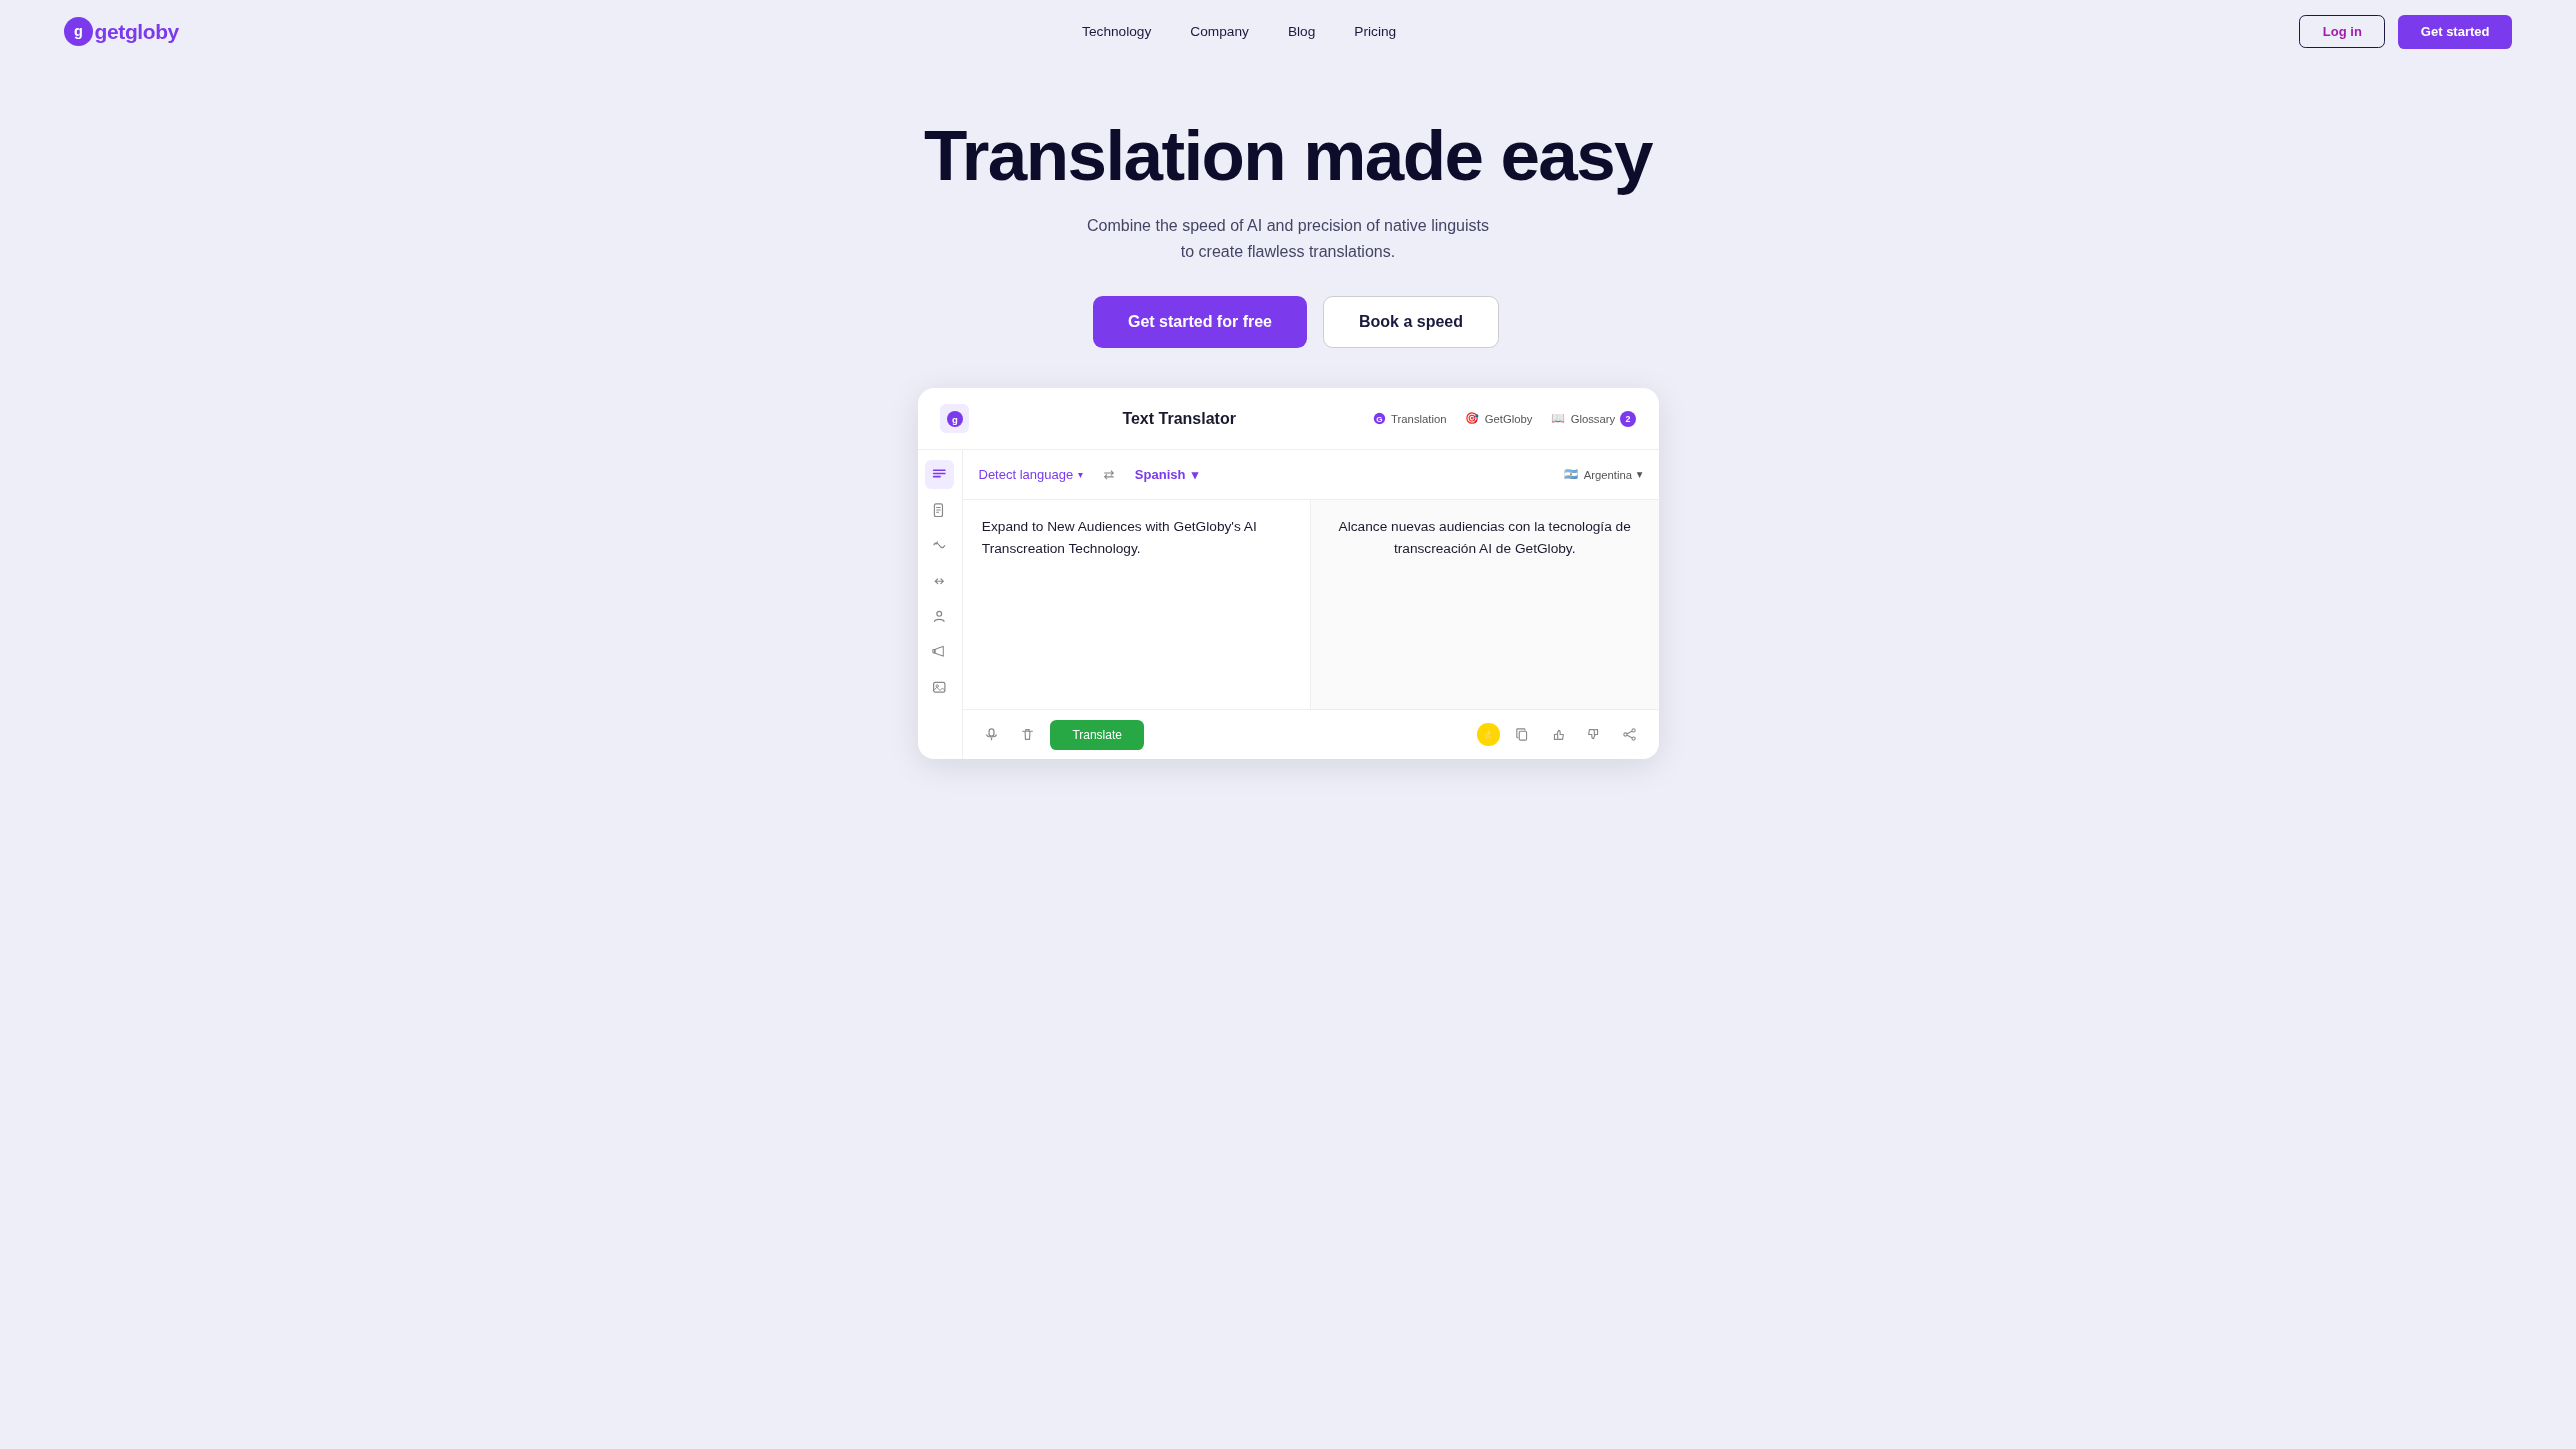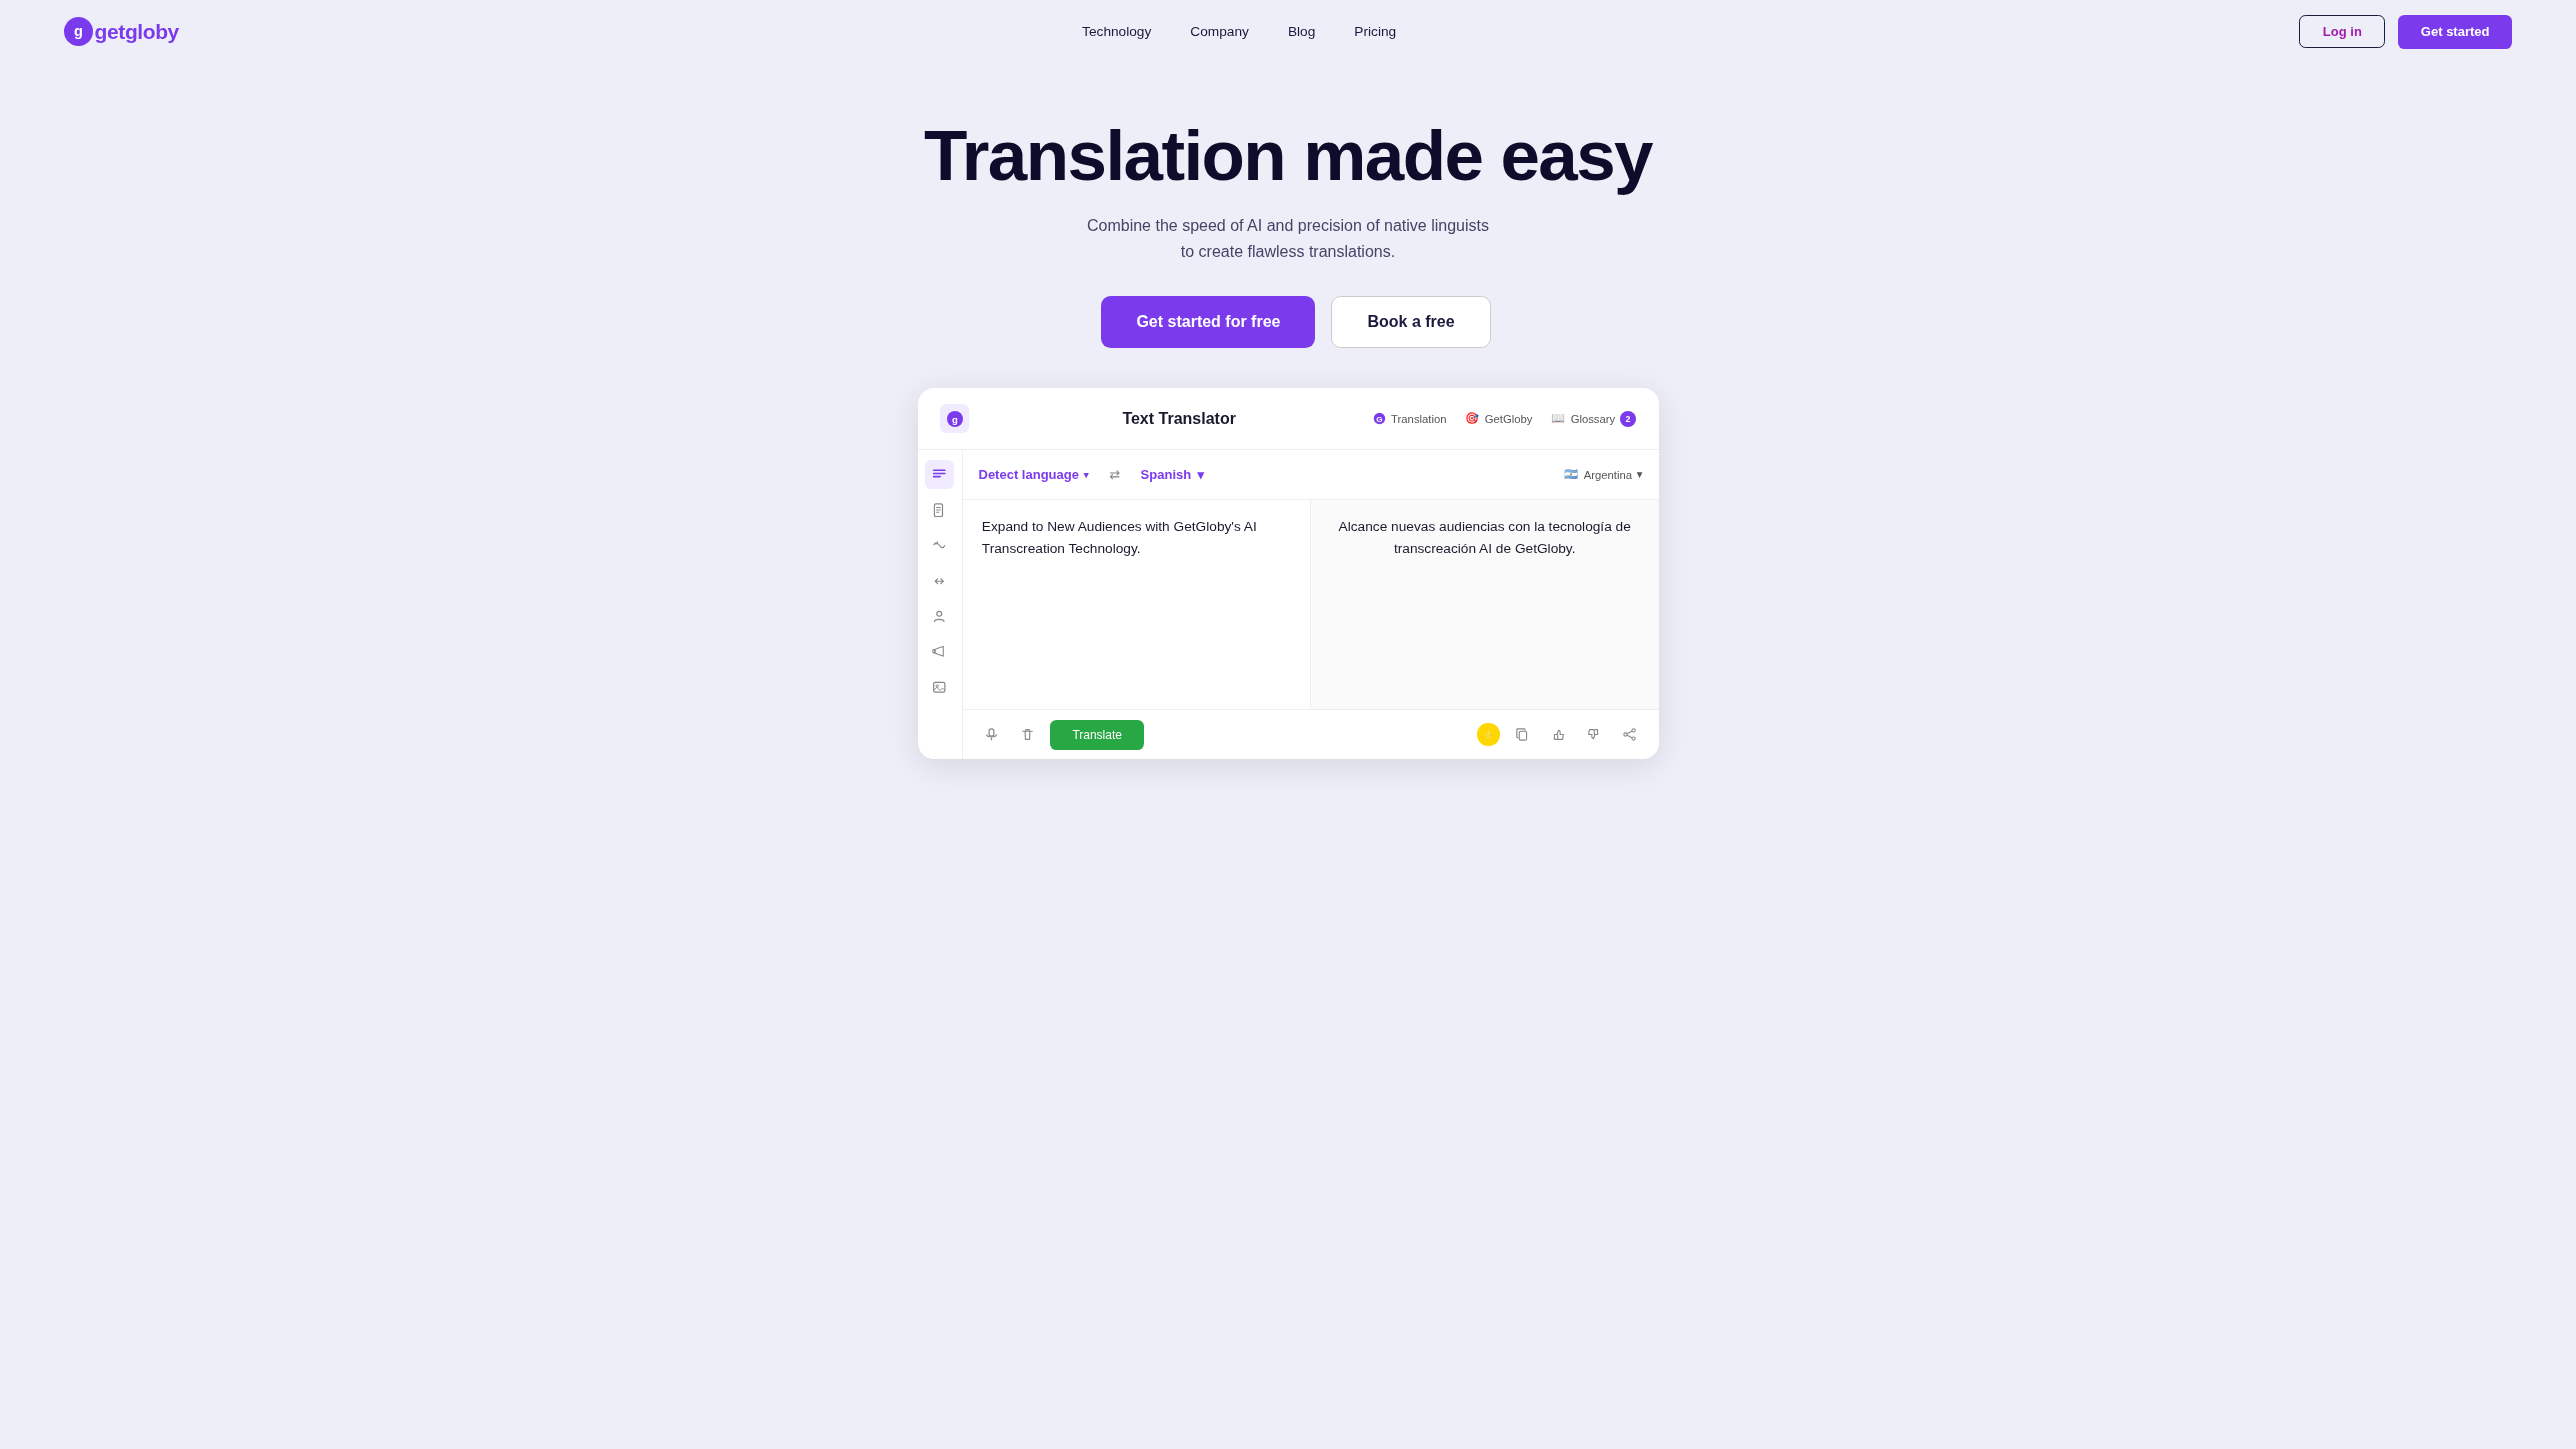--- a/index.html
+++ b/index.html
@@ -209,21 +209,21 @@
       align-items: center;
       padding: 11.3px 16px;
       border-bottom: 0.8px solid #eeeeee;
       gap: 13px;
     }
     .lang-selector {
       display: flex;
       align-items: center;
       gap: 4.8px;
       font-size: 13px;
-      font-weight: 700;
+      font-weight: 400;
       color: #7c3aed;
       cursor: pointer;
     }
     .lang-selector .chevron {
       color: #7c3aed;
       font-size: 9.7px;
     }
     .lang-swap {
       width: 26px;
       height: 26px;
@@ -354,21 +354,21 @@
     <button class="btn-login">Log in</button>
     <button class="btn-get-started-nav">Get started</button>
   </div>
 </nav>
 
 <section class="hero">
   <h1 class="hero-title">Translation made easy</h1>
   <p class="hero-subtitle">Combine the speed of AI and precision of native linguists to create flawless translations.</p>
   <div class="hero-actions">
     <button class="btn-get-started-hero">Get started for free</button>
-    <button class="btn-book-demo">Book a free</button>
+    <button class="btn-book-demo">Book a speed</button>
   </div>
 
   <div class="widget-container">
 
     <div class="widget-header">
       <div class="widget-sidebar-icon">
         <svg width="17.7" height="17.7" viewBox="0 0 22 22">
           <circle cx="11" cy="11" r="11" fill="#7c3aed"></circle>
           <text x="11" y="16" text-anchor="middle" fill="white" font-size="13" font-weight="900" font-family="sans-serif">g</text>
         </svg>

